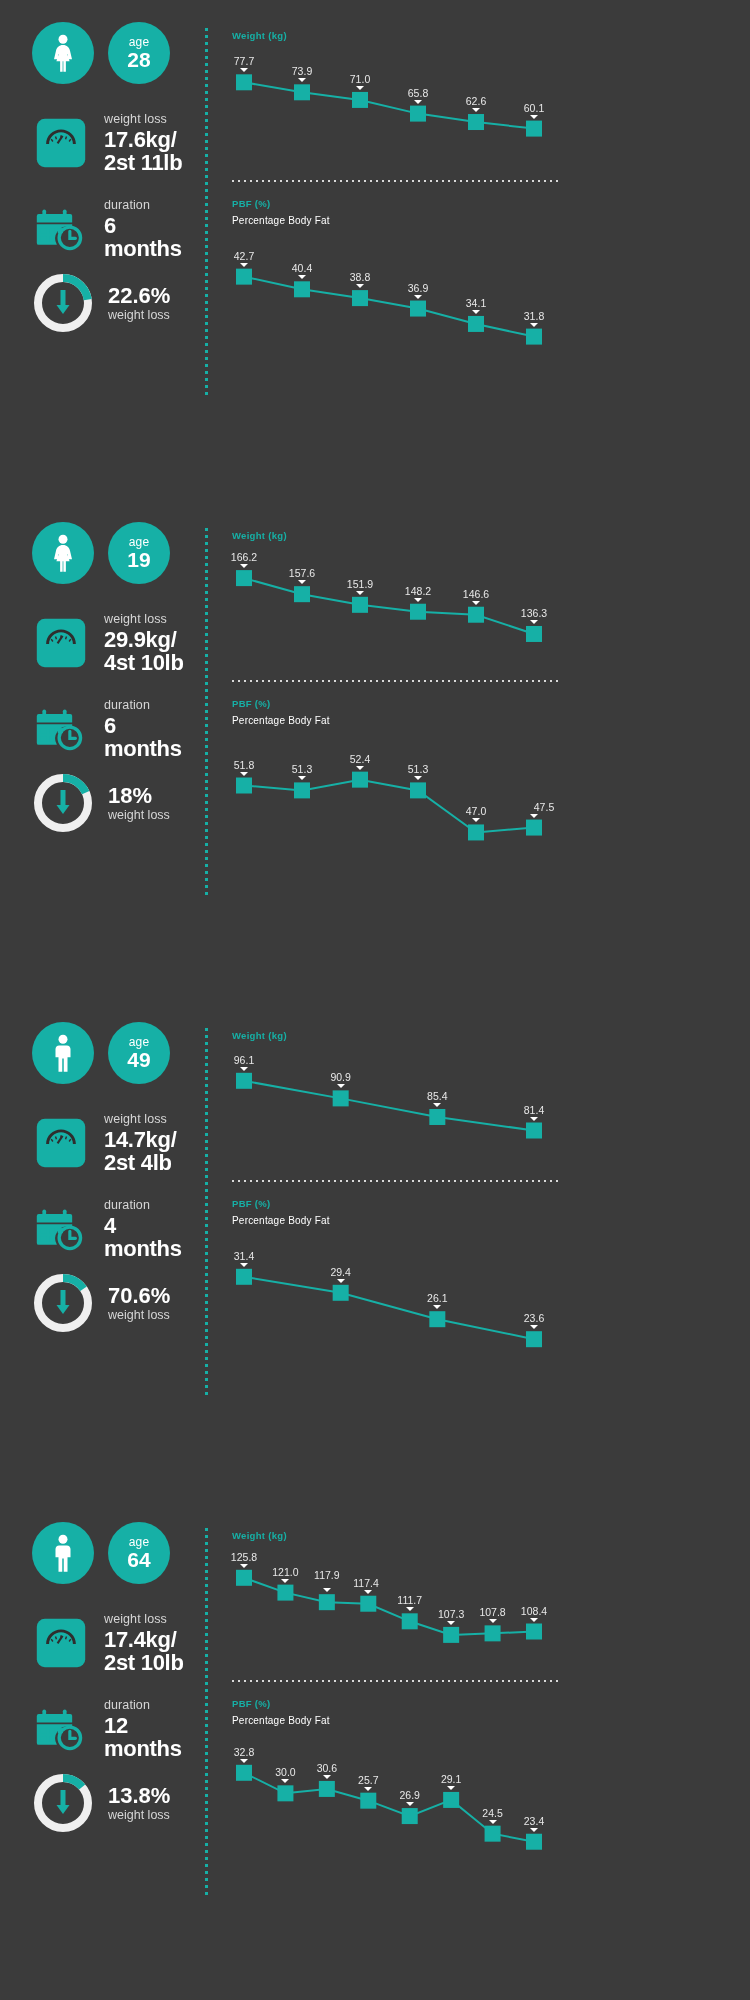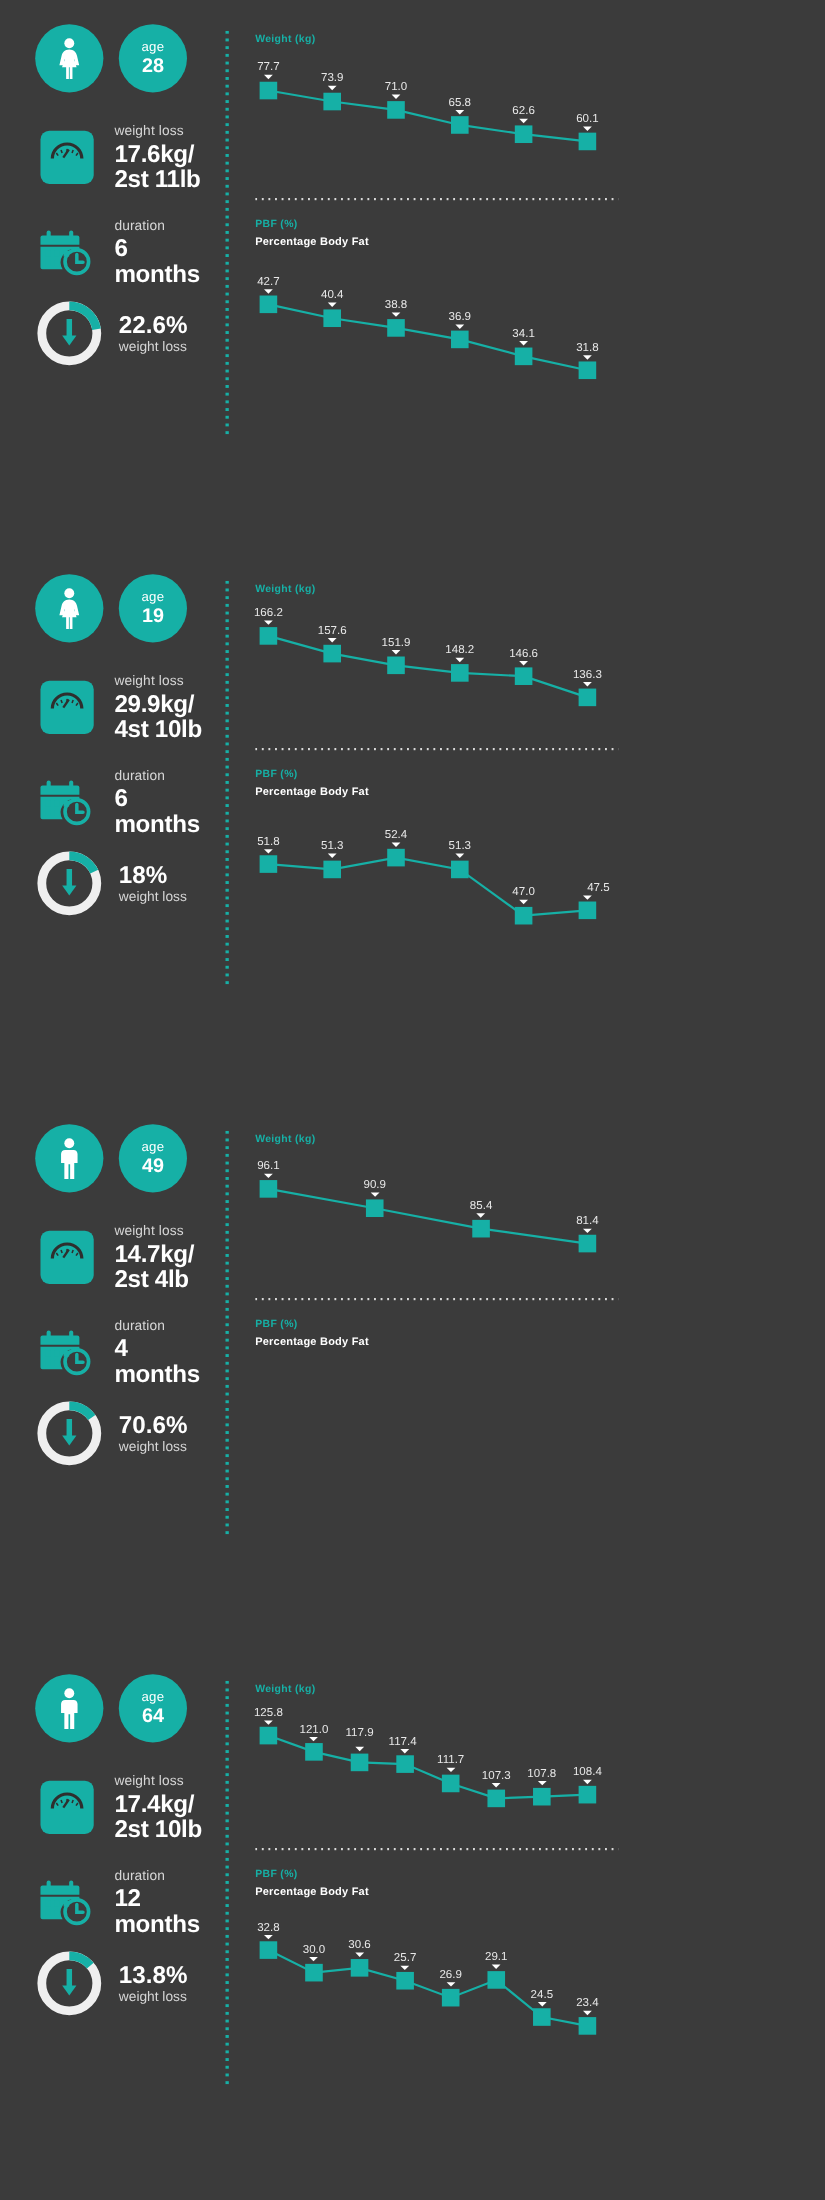--- a/index.html
+++ b/index.html
@@ -16,21 +16,21 @@
   
   .left { position: absolute; left: 0; top: 0; width: 210px; height: 500px; }
 
   .circle-row { position: absolute; left: 32px; top: 22px; display: flex; gap: 14px; }
   .circle {
     width: 62px; height: 62px; border-radius: 50%;
     background: #16b0a6; display: flex; flex-direction: column;
     align-items: center; justify-content: center; color: #fff;
   }
   .age-label { font-size: 12px; line-height: 12px; font-weight: 400; letter-spacing:.2px;}
-  .age-value { font-size: 18px; line-height: 23px; font-weight: 700; }
+  .age-value { font-size: 21px; line-height: 23px; font-weight: 700; }
 
   .gender-icon svg { width: 30px; height: 38px; display:block; }
 
   .stat { position: absolute; display: flex; align-items: center; gap: 14px; }
   .stat-icon { width: 58px; height: 58px; flex: 0 0 58px; display:flex; align-items:center; justify-content:center;}
   .stat-text { color: #ffffff; }
   .stat-cap {
     font-size: 12.5px; color: #d6d6d6; font-weight: 400;
     line-height: 15px; margin-bottom: 1px; letter-spacing: .1px;
   }
@@ -53,21 +53,21 @@
   }
   .hdots {
     position: absolute; left: 232px; width: 330px; height: 2px;
     background-image: linear-gradient(to right, #d9d9d9 0 2px, transparent 2px 6px);
     background-size: 6px 2px;
   }
 
   
   .chartblock { position: absolute; }
   .chart-title { font-size: 9.5px; font-weight: 700; color: #16b0a6; letter-spacing: .3px; }
-  .chart-sub { font-size: 10px; font-weight: 700; color: #ffffff; margin-top: 6px; letter-spacing: .2px;}
+  .chart-sub { font-size: 10px; font-weight: 400; color: #ffffff; margin-top: 6px; letter-spacing: .2px;}
   .plot { position: relative; }
   .plot svg { position: absolute; left: 0; top: 0; overflow: visible; }
   .pt-label {
     position: absolute; font-size: 10.5px; color: #e8e8e8;
     transform: translate(-50%, -100%); white-space: nowrap; text-align:center;
   }
   .caret {
     position: absolute; width: 0; height: 0; transform: translate(-50%, 0);
     border-left: 4px solid transparent; border-right: 4px solid transparent;
     border-top: 4px solid #ffffff;
@@ -465,20 +465,37 @@
           <span class="pt-label" style="left:302px;top:74.50476190476189px">81.4</span>
           <span class="caret" style="left:302px;top:75.50476190476189px"></span>
         </div>
   </div>
 
   <div class="hdots" style="top:180px;"></div>
 
   <div class="chartblock" style="left:232px;top:198px;width:330px;">
     <div class="chart-title">PBF (%)</div>
     <div class="chart-sub">Percentage Body Fat</div>
+    <div class="plot" style="width:330px;height:140px">
+          <svg width="330" height="140">
+            <path d="M12 50.80000000000001 L108.66666666666667 66.80000000000001 L205.33333333333334 93.19999999999999 L302 113.19999999999999" fill="none" stroke="#16b0a6" stroke-width="2"></path>
+            <rect x="4" y="42.80000000000001" width="16" height="16" fill="#16b0a6"></rect>
+            <rect x="100.66666666666667" y="58.80000000000001" width="16" height="16" fill="#16b0a6"></rect>
+            <rect x="197.33333333333334" y="85.19999999999999" width="16" height="16" fill="#16b0a6"></rect>
+            <rect x="294" y="105.19999999999999" width="16" height="16" fill="#16b0a6"></rect>
+          </svg>
+          <span class="pt-label" style="left:12px;top:35.80000000000001px">31.4</span>
+          <span class="caret" style="left:12px;top:36.80000000000001px"></span>
+          <span class="pt-label" style="left:108.66666666666667px;top:51.80000000000001px">29.4</span>
+          <span class="caret" style="left:108.66666666666667px;top:52.80000000000001px"></span>
+          <span class="pt-label" style="left:205.33333333333334px;top:78.19999999999999px">26.1</span>
+          <span class="caret" style="left:205.33333333333334px;top:79.19999999999999px"></span>
+          <span class="pt-label" style="left:302px;top:98.19999999999999px">23.6</span>
+          <span class="caret" style="left:302px;top:99.19999999999999px"></span>
+        </div>
   </div>
   </div>
     <div class="panel" style="position: absolute; top: 1500px; left: 0px;">
   <div class="left">
     <div class="circle-row">
       <div class="circle">
         <span class="gender-icon">
               <svg viewBox="0 0 24 30">
     <circle cx="12" cy="4" r="3.6" fill="#fff"></circle>
     <path d="M15.1 8.9H8.9c-1.7 0-2.9 1.2-2.9 2.9v6.6h2.4V30h3.0V19.4h1.2V30h3.0V18.4H18v-6.6c0-1.7-1.2-2.9-2.9-2.9z" fill="#fff"></path>

